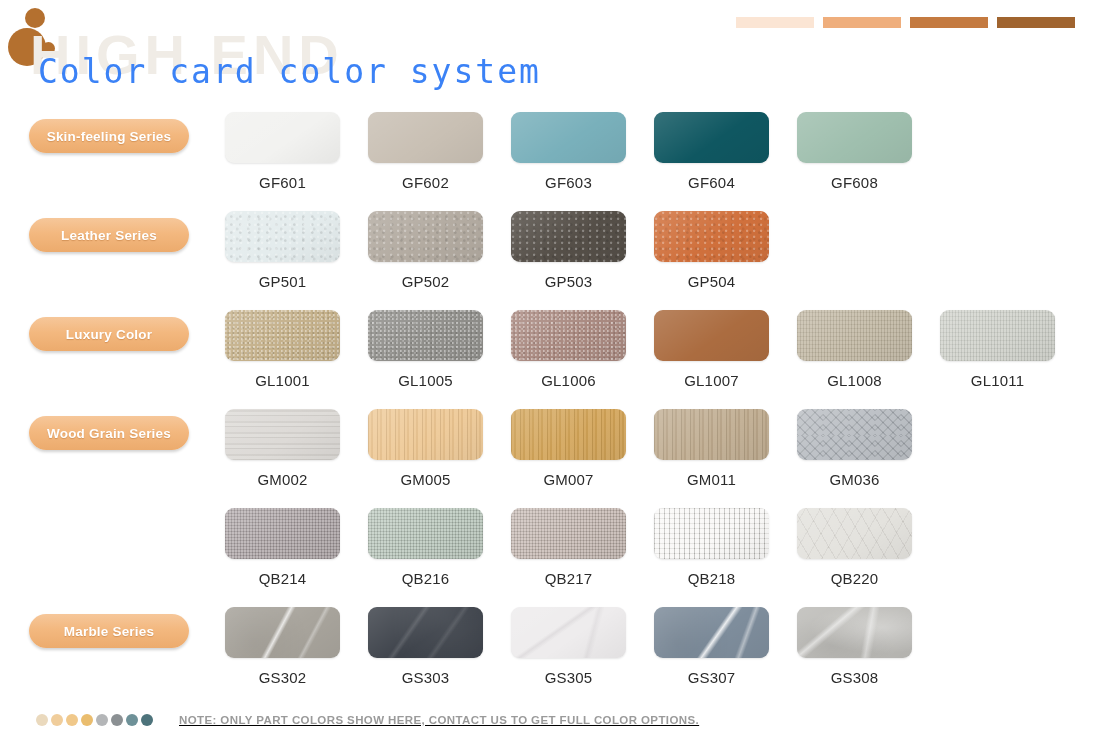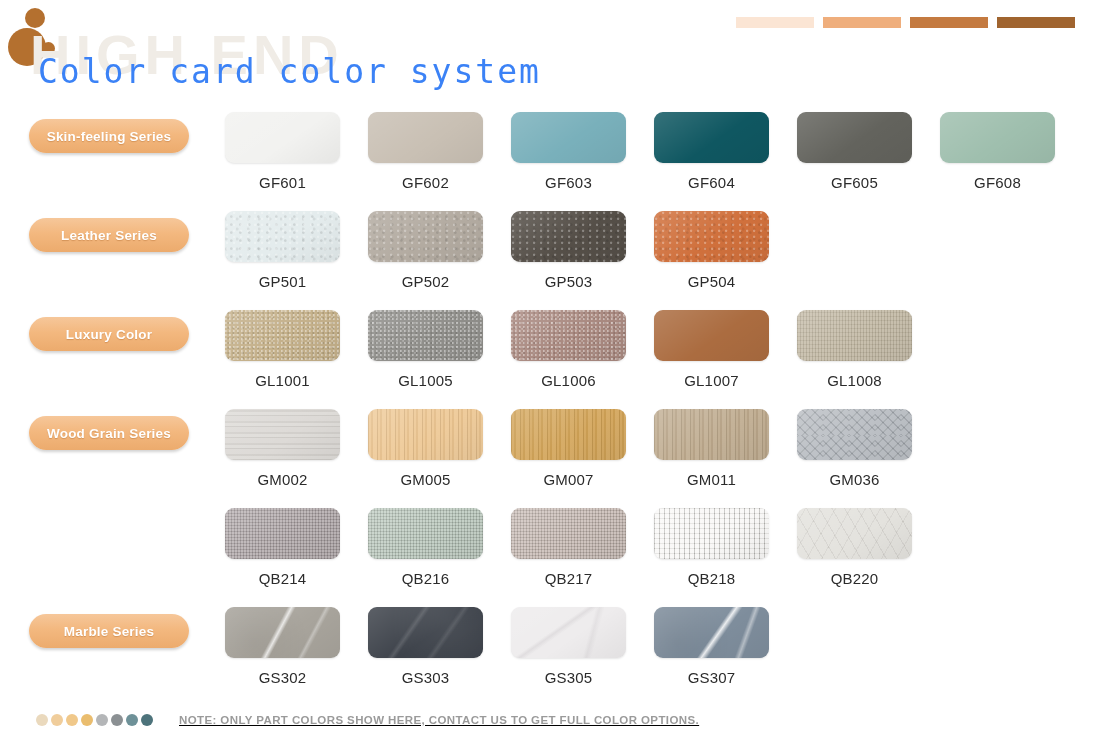--- a/index.html
+++ b/index.html
@@ -296,24 +296,20 @@
         </div>
         <div class="swatch-cell">
           <div class="swatch-chip tex-plain" style="background-color: rgb(121, 176, 187);"></div>
           <div class="swatch-code">GF603</div>
         </div>
         <div class="swatch-cell">
           <div class="swatch-chip tex-plain" style="background-color: rgb(15, 87, 97);"></div>
           <div class="swatch-code">GF604</div>
         </div>
         <div class="swatch-cell">
-          <div class="swatch-chip tex-plain" style="background-color: rgb(99, 99, 93);"></div>
-          <div class="swatch-code">GF605</div>
-        </div>
-        <div class="swatch-cell">
           <div class="swatch-chip tex-plain" style="background-color: rgb(159, 191, 174);"></div>
           <div class="swatch-code">GF608</div>
         </div>
       </div>
     </div>
     <div class="series-row">
       <div class="series-tag">Leather Series</div>
       <div class="swatch-track">
         <div class="swatch-cell">
           <div class="swatch-chip tex-leather" style="background-color: rgb(228, 236, 237);"></div>
@@ -349,20 +345,24 @@
           <div class="swatch-code">GL1006</div>
         </div>
         <div class="swatch-cell">
           <div class="swatch-chip tex-plain" style="background-color: rgb(171, 108, 64);"></div>
           <div class="swatch-code">GL1007</div>
         </div>
         <div class="swatch-cell">
           <div class="swatch-chip tex-linen" style="background-color: rgb(190, 180, 158);"></div>
           <div class="swatch-code">GL1008</div>
         </div>
+        <div class="swatch-cell">
+          <div class="swatch-chip tex-linen" style="background-color: rgb(205, 208, 200);"></div>
+          <div class="swatch-code">GL1011</div>
+        </div>
       </div>
     </div>
     <div class="series-row">
       <div class="series-tag">Wood Grain Series</div>
       <div class="swatch-track">
         <div class="swatch-cell">
           <div class="swatch-chip tex-wood-h" style="background-color: rgb(217, 214, 210);"></div>
           <div class="swatch-code">GM002</div>
         </div>
         <div class="swatch-cell">
@@ -418,20 +418,24 @@
           <div class="swatch-chip tex-marble-b" style="background-color: rgb(61, 66, 74);"></div>
           <div class="swatch-code">GS303</div>
         </div>
         <div class="swatch-cell">
           <div class="swatch-chip tex-marble-d" style="background-color: rgb(238, 236, 237);"></div>
           <div class="swatch-code">GS305</div>
         </div>
         <div class="swatch-cell">
           <div class="swatch-chip tex-marble-e" style="background-color: rgb(126, 141, 156);"></div>
           <div class="swatch-code">GS307</div>
+        </div>
+        <div class="swatch-cell">
+          <div class="swatch-chip tex-marble-f" style="background-color: rgb(188, 187, 183);"></div>
+          <div class="swatch-code">GS308</div>
         </div>
       </div>
     </div>
   </div>
 
 <div id="footer">
   <div id="footer-dots">
       <div class="footer-dot" style="background: rgb(234, 217, 189);"></div>
       <div class="footer-dot" style="background: rgb(240, 205, 155);"></div>
       <div class="footer-dot" style="background: rgb(240, 200, 138);"></div>

